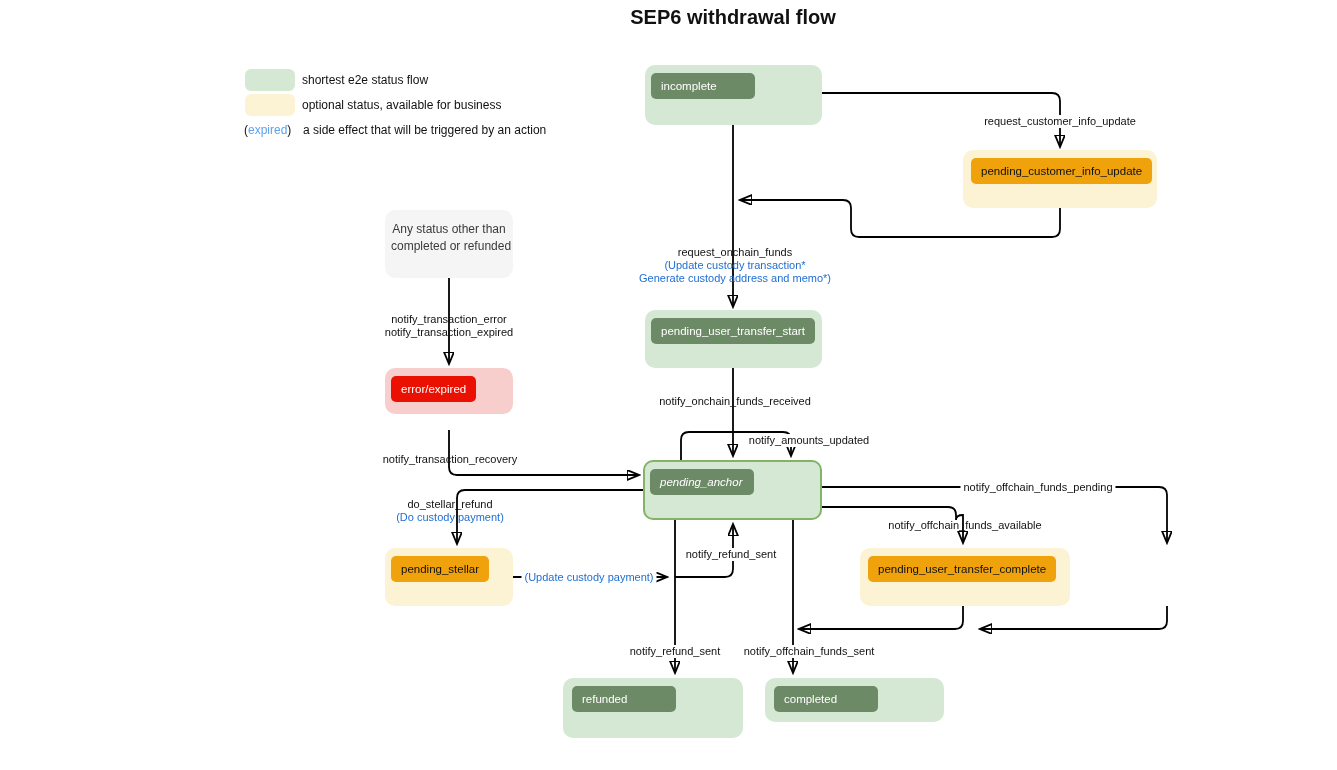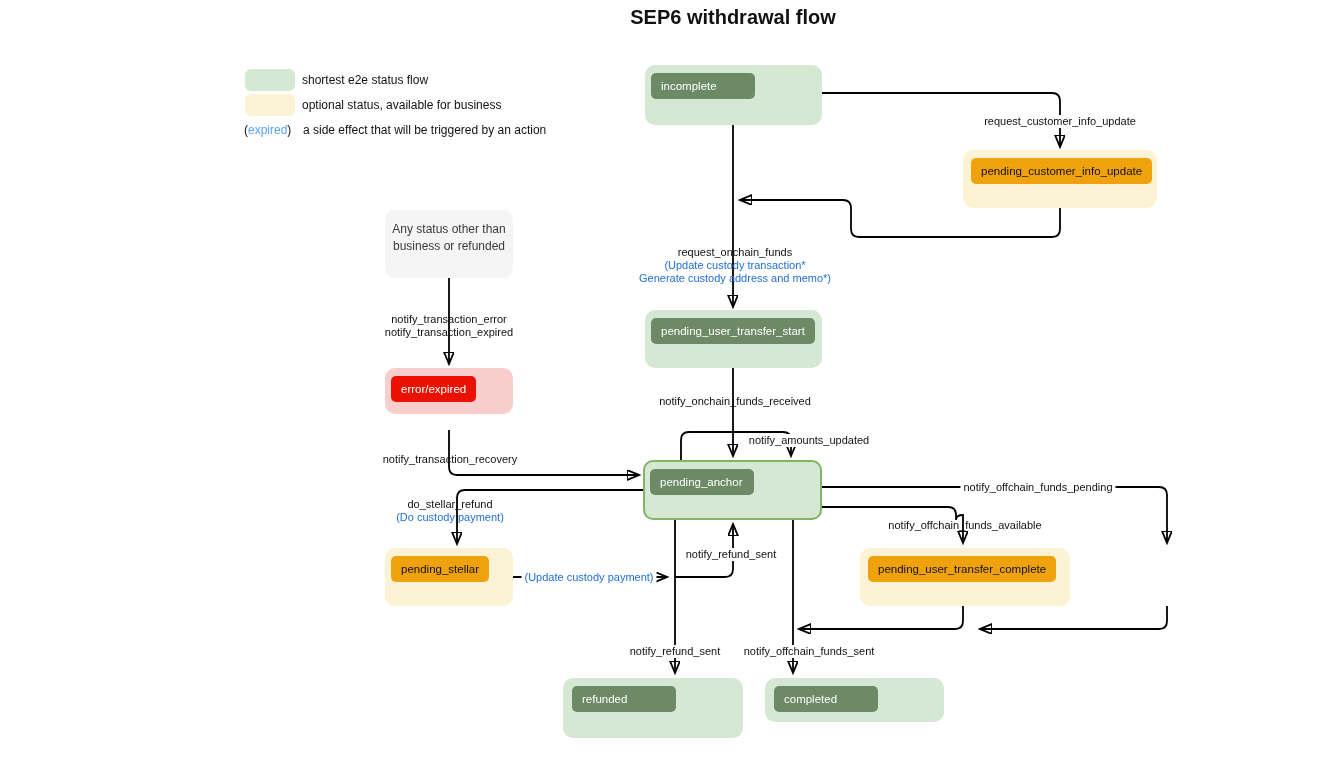--- a/index.html
+++ b/index.html
@@ -93,30 +93,30 @@
     <span class="chip orange" style="margin-left:8px;">pending_customer_info_update</span>
   </div>
 
   <div class="node green" style="left:645px;top:310px;width:177px;height:58px;">
     <span class="chip dark">pending_user_transfer_start</span>
   </div>
 
   <div class="node gray" style="left:385px;top:210px;width:128px;height:68px;">
     <div class="note-text">
       <div>Any status other than</div>
-      <div>business or refunded</div>
+      <div>completed or refunded</div>
     </div>
   </div>
 
   <div class="node pink" style="left:385px;top:368px;width:128px;height:46px;">
     <span class="chip red">error/expired</span>
   </div>
 
   <div class="node green bordered" style="left:643px;top:460px;width:179px;height:60px;">
-    <span class="chip dark" style="margin:7px 12px 0 5px;">pending_anchor</span>
+    <span class="chip dark" style="margin:7px 12px 0 5px;font-style:italic;">pending_anchor</span>
   </div>
 
   <div class="node cream" style="left:385px;top:548px;width:128px;height:58px;">
     <span class="chip orange">pending_stellar</span>
   </div>
 
   <div class="node cream" style="left:860px;top:548px;width:210px;height:58px;">
     <span class="chip orange" style="margin-left:8px;">pending_user_transfer_complete</span>
   </div>
 

